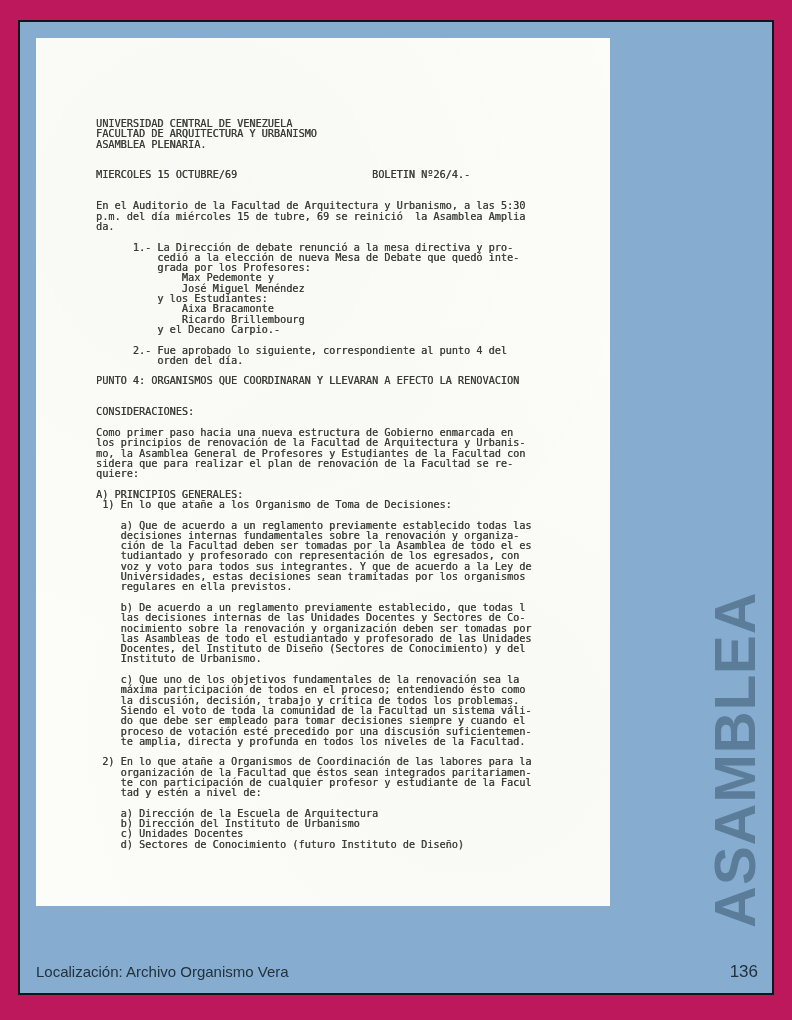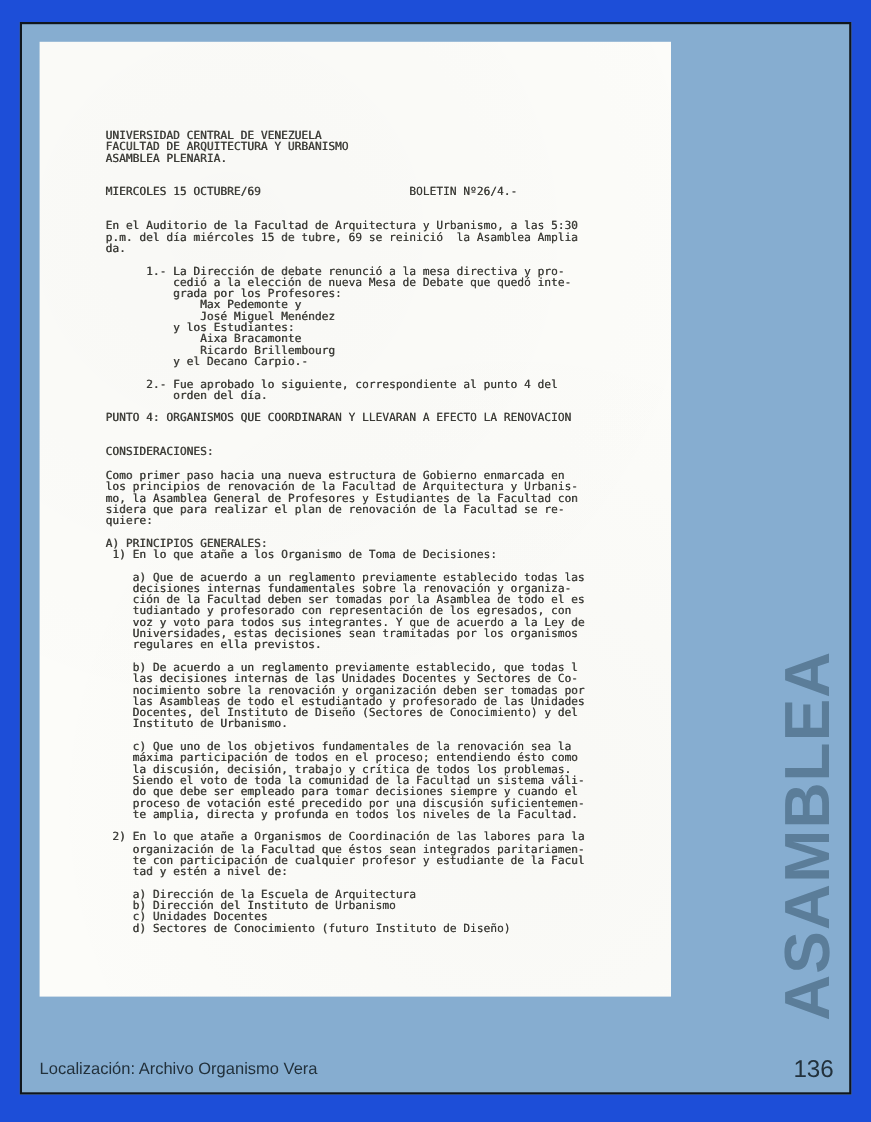--- a/index.html
+++ b/index.html
@@ -1,18 +1,18 @@
 <!DOCTYPE html>
 <html><head>
 <meta charset="utf-8">
 <style>
   html,body{margin:0;padding:0;background:#ffffff;}
   .canvas{
     position:relative;width:792px;height:1020px;overflow:hidden;
-    background:#1d4ed8;font-family:"Liberation Sans",sans-serif;
+    background:#be185d;font-family:"Liberation Sans",sans-serif;
   }
   .panel{
     position:absolute;left:18px;top:20px;width:752px;height:971px;
     background:#86add0;border:2px solid #10161c;box-sizing:content-box;
   }
   .paper{
     position:absolute;left:16px;top:16px;width:574px;height:868px;
     background:#fcfcf9;
     background-image:
       radial-gradient(circle at 30% 20%, rgba(0,0,0,0.015), rgba(0,0,0,0) 60%),
@@ -31,21 +31,21 @@
     font-family:"Liberation Sans",sans-serif;font-weight:bold;
     font-size:58px;line-height:64px;letter-spacing:1px;text-align:center;
     color:#5b7d99;
   }
   .footer{
     position:absolute;left:16px;right:14px;bottom:12px;
     display:flex;justify-content:space-between;align-items:flex-end;
     color:#22313c;
   }
   .loc{font-size:15px;line-height:18px;}
-  .pagenum{font-size:22px;line-height:18px;}
+  .pagenum{font-size:17px;line-height:18px;}
 </style>
 </head>
 <body>
 
 <div class="canvas">
   <div class="panel">
     <div class="paper">
       <pre class="typewriter">UNIVERSIDAD CENTRAL DE VENEZUELA
 FACULTAD DE ARQUITECTURA Y URBANISMO
 ASAMBLEA PLENARIA.

